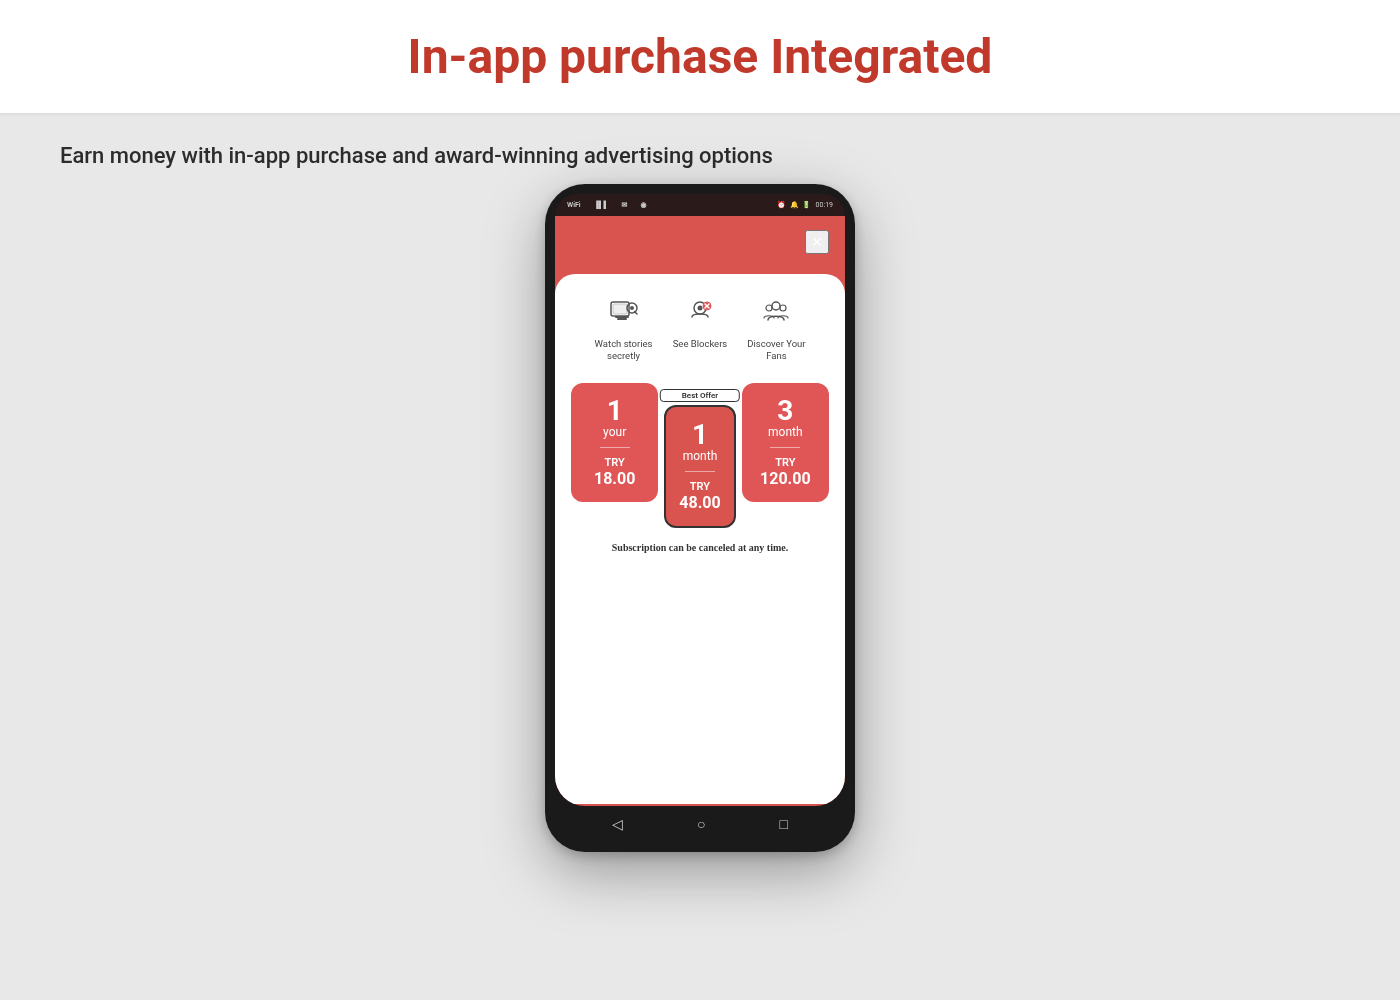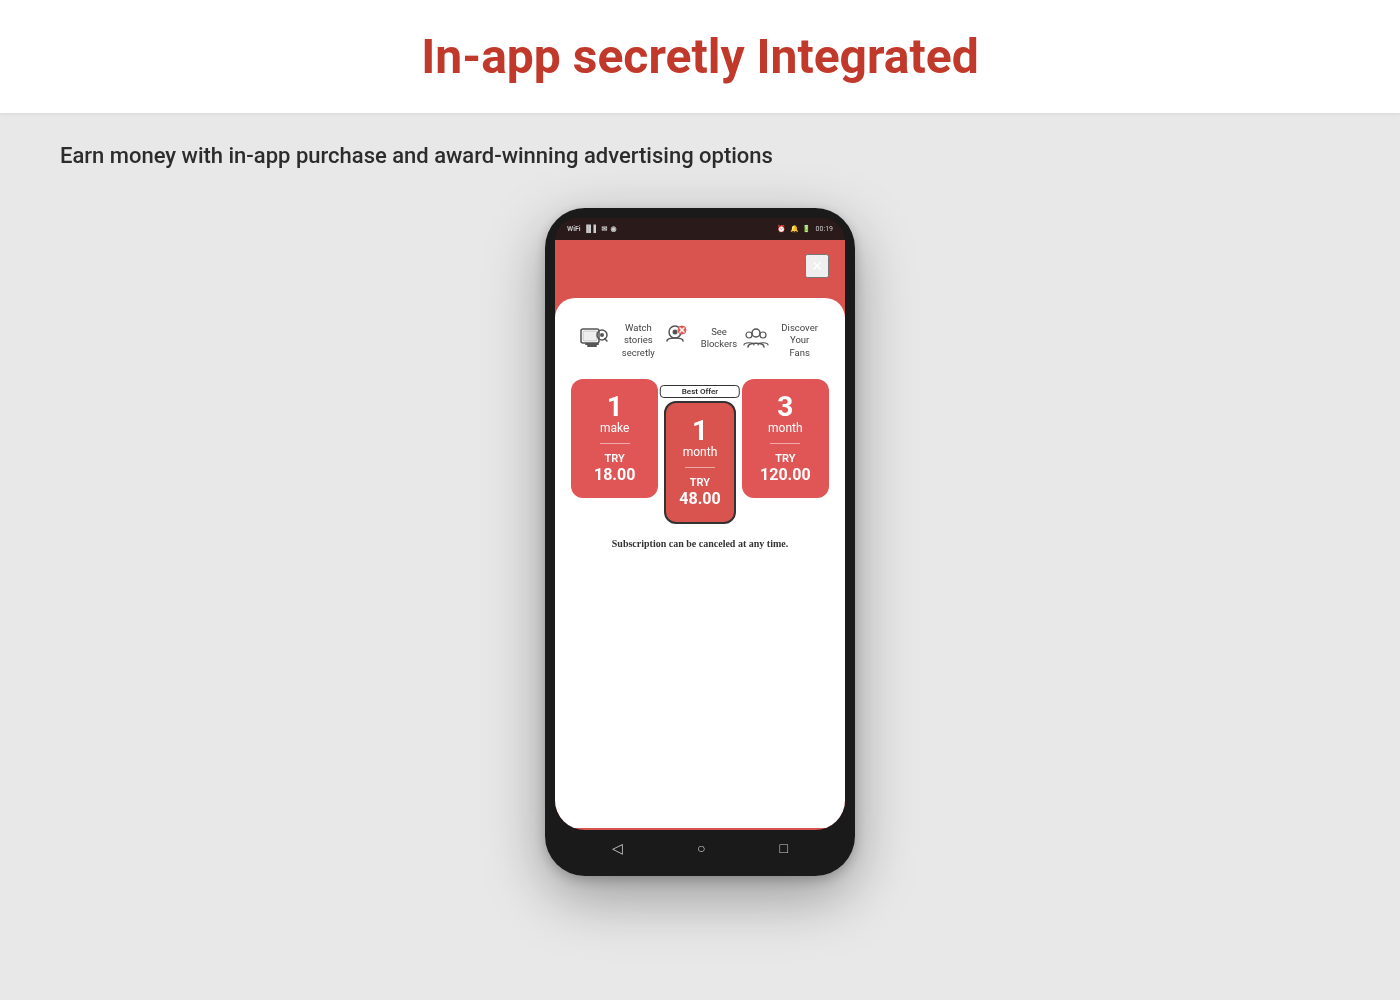--- a/index.html
+++ b/index.html
@@ -30,21 +30,21 @@
       color: #c0392b;
     }
 
     .subtitle {
       font-size: 22px;
       color: #2c2c2c;
       font-weight: 500;
       text-align: left;
       width: 100%;
       padding: 0 60px;
-      margin-bottom: 40px;
+      margin-bottom: 16px;
     }
 
     
     .phone-wrapper {
       display: flex;
       justify-content: center;
       align-items: flex-start;
       width: 100%;
     }
 
@@ -64,21 +64,21 @@
       border-radius: 28px 28px 0 0;
       padding: 4px 12px;
       display: flex;
       justify-content: space-between;
       align-items: center;
       height: 22px;
     }
 
     .status-bar-left {
       display: flex;
-      gap: 3px;
+      gap: 13px;
       align-items: center;
     }
 
     .status-bar-left span {
       color: #ccc;
       font-size: 7px;
       font-weight: 600;
     }
 
     .status-bar-right {
@@ -132,21 +132,21 @@
     .features-row {
       display: flex;
       justify-content: space-around;
       align-items: flex-start;
       margin-bottom: 20px;
       padding: 0 8px;
     }
 
     .feature-item {
       display: flex;
-      flex-direction: row;
+      flex-direction: column;
       align-items: center;
       gap: 8px;
       max-width: 80px;
       text-align: center;
     }
 
     .feature-icon {
       font-size: 26px;
       color: #555;
     }
@@ -293,21 +293,21 @@
     .featured-wrapper {
       flex: 1;
       padding-top: 22px;
       position: relative;
     }
   </style>
 </head>
 <body>
 
 <div class="header-banner">
-  <h1 class="header-title">In-app secretly Integrated</h1>
+  <h1 class="header-title">In-app purchase Integrated</h1>
 </div>
 
 <p class="subtitle">Earn money with in-app purchase and award-winning advertising options</p>
 
 <div class="phone-wrapper">
   <div class="phone">
 
     <div class="status-bar">
       <div class="status-bar-left">
         <span>WiFi</span>
@@ -379,21 +379,21 @@
 
         </div>
 
         
 
         
         <div class="pricing-row">
 
           <div class="price-card">
             <div class="price-number">1</div>
-            <div class="price-period">make</div>
+            <div class="price-period">your</div>
             <div class="price-divider"></div>
             <div class="price-currency">TRY</div>
             <div class="price-amount">18.00</div>
           </div>
 
           <div class="featured-wrapper">
             <div class="price-card featured">
               <span class="best-offer-badge">Best Offer</span>
               <div class="price-number">1</div>
               <div class="price-period">month</div>

